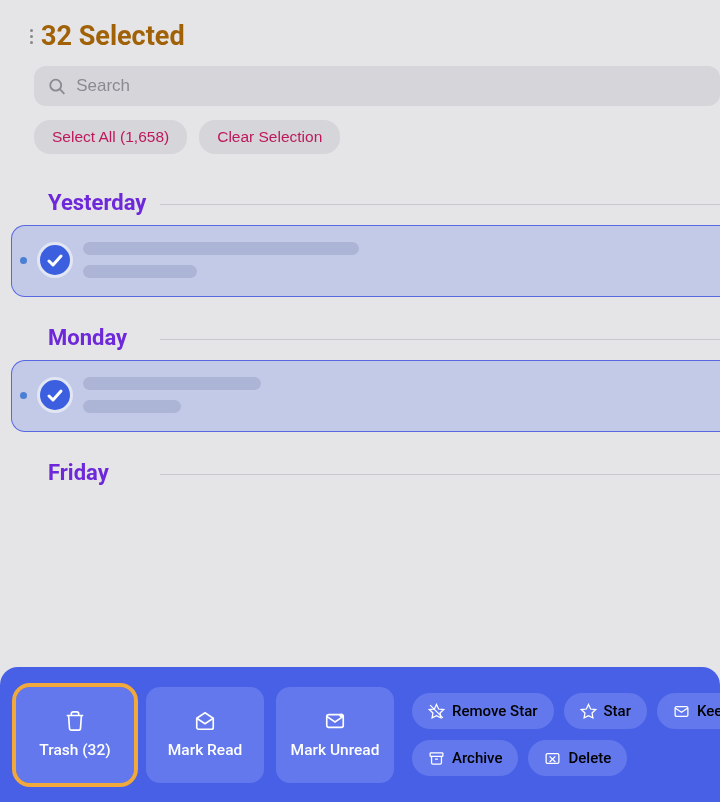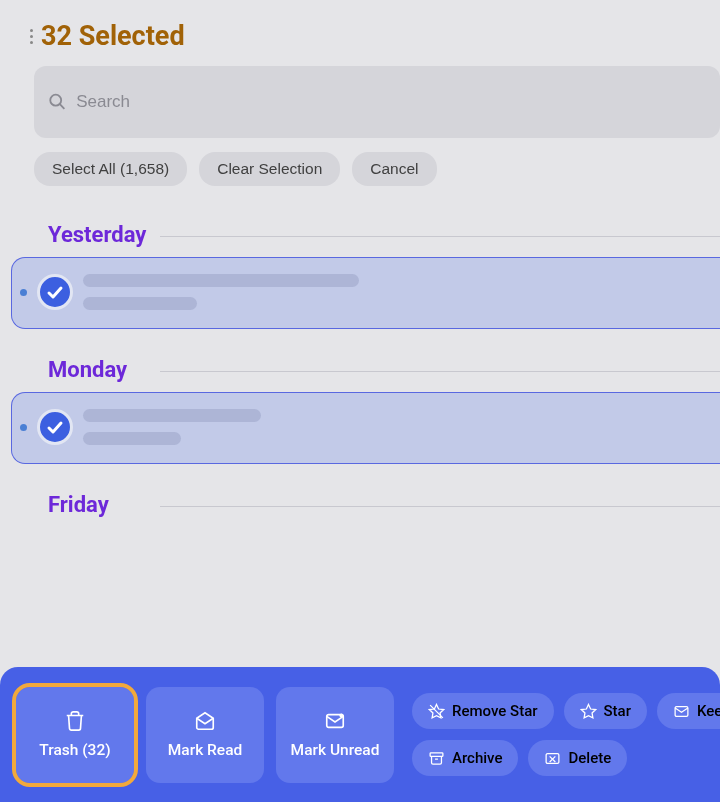--- a/index.html
+++ b/index.html
@@ -59,23 +59,23 @@
       align-items: center;
       justify-content: center;
       cursor: pointer;
     }
     .search-row {
       margin: 0 0 14px 4px;
     }
     .search-box {
       background: #d5d5da;
       border-radius: 12px;
-      padding: 26px 14px;
-      display: flex;
-      align-items: flex-start;
+      padding: 10px 14px;
+      display: flex;
+      align-items: flex-end;
       gap: 10px;
     }
     .search-input {
       border: none;
       background: transparent;
       font-size: 17px;
       color: #6b6b72;
       outline: none;
       width: 100%;
     }
@@ -84,21 +84,21 @@
       display: flex;
       gap: 12px;
       margin-bottom: 36px;
       padding-left: 4px;
     }
     .action-pill {
       background: #d5d5da;
       border-radius: 16px;
       padding: 8px 18px;
       font-size: 15.5px;
-      color: #404040;
+      color: #be185d;
       cursor: pointer;
       border: none;
     }
     .section-header {
       padding: 0 0 10px 48px;
       font-size: 22px;
       font-weight: 700;
       color: #6d28d9;
       position: relative;
     }
@@ -230,21 +230,20 @@
         <circle cx="8.5" cy="8.5" r="6"></circle>
           <line x1="13" y1="13" x2="18" y2="18"></line>
       </svg>
       <input class="search-input" type="text" placeholder="Search" style="">
     </div>
   </div>
 
   <div class="action-row">
     <button class="action-pill">Select All (1,658)</button>
     <button class="action-pill">Clear Selection</button>
-    <button class="action-pill">Cancel</button>
   </div>
 </div>
 
 <div class="section-header">Yesterday</div>
 <div class="email-card">
   <div class="unread-dot"></div>
   <div class="check-circle">
     <svg width="20" height="20" viewBox="0 0 20 20" fill="none" stroke="#fff" stroke-width="3" stroke-linecap="round" stroke-linejoin="round">
       <polyline points="4,11 8,15 16,6"></polyline>
     </svg>

